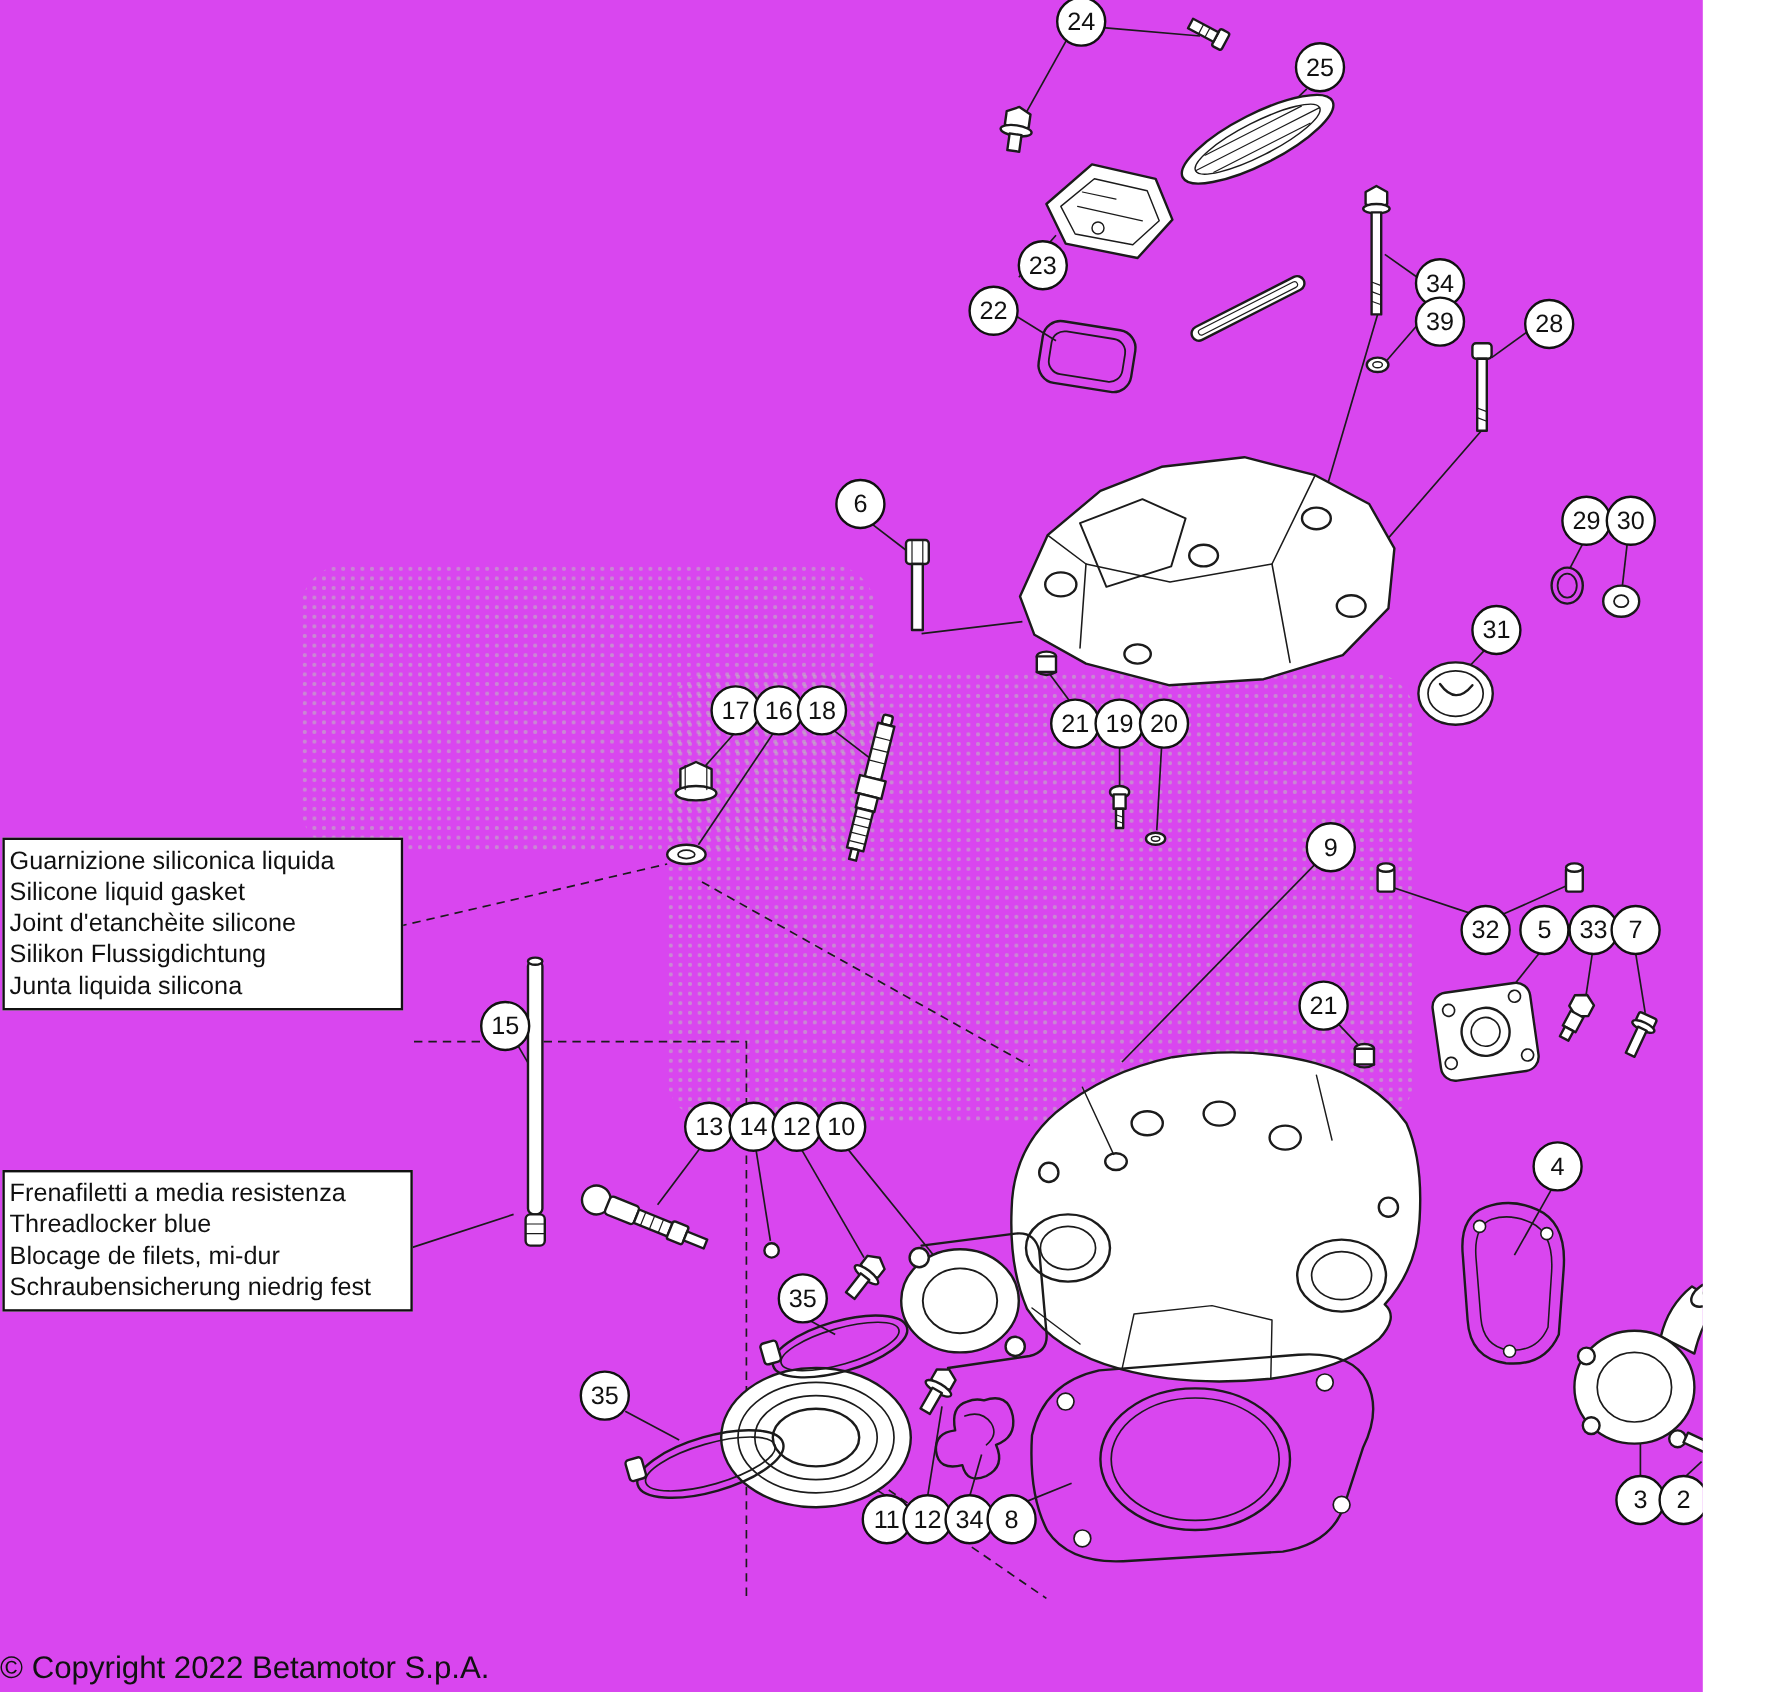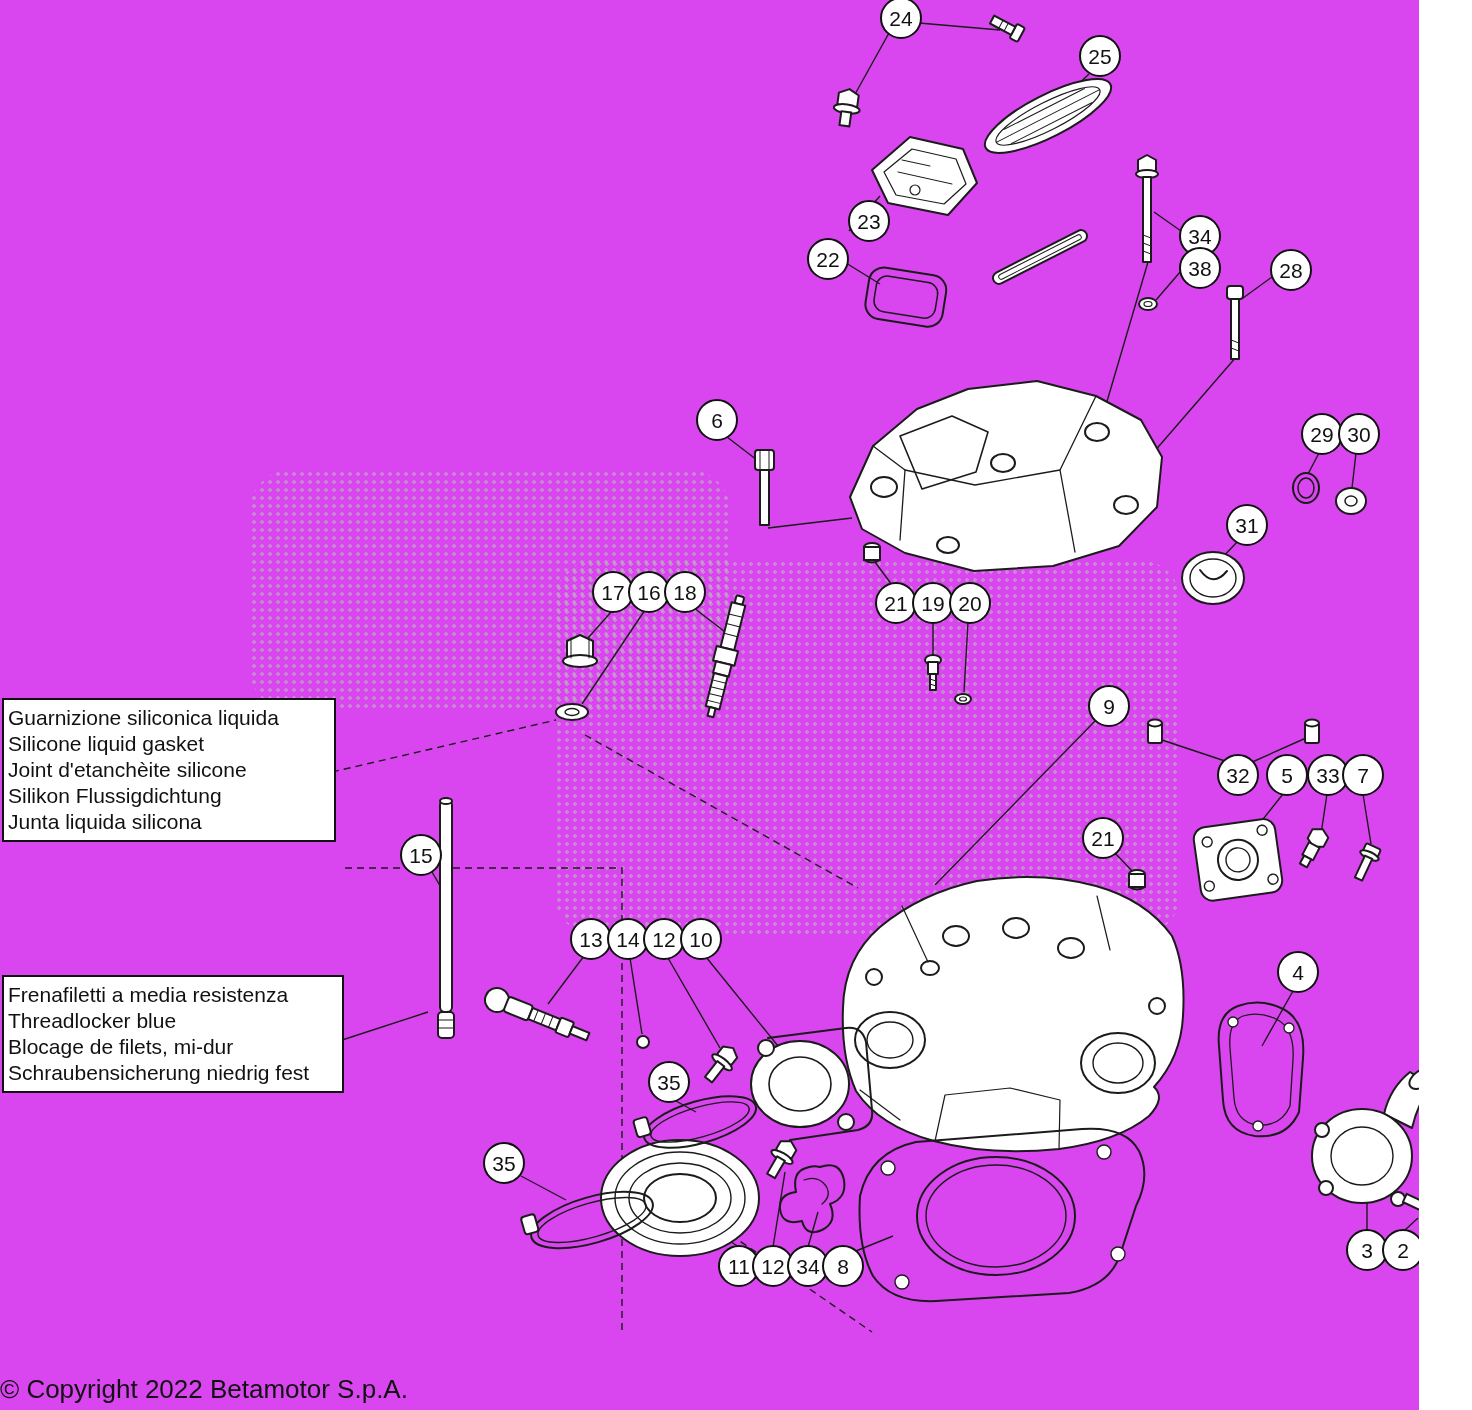--- a/index.html
+++ b/index.html
@@ -393,21 +393,21 @@
 
     </g>
   </svg>
 
   <div id="callout-layer">
       <div class="callout" style="left: 901px; top: 18px;">24</div>
       <div class="callout" style="left: 1100px; top: 56px;">25</div>
       <div class="callout" style="left: 869px; top: 221px;">23</div>
       <div class="callout" style="left: 828px; top: 259px;">22</div>
       <div class="callout" style="left: 1200px; top: 236px;">34</div>
-      <div class="callout" style="left: 1200px; top: 268px;">38</div>
+      <div class="callout" style="left: 1200px; top: 268px;">39</div>
       <div class="callout" style="left: 1291px; top: 270px;">28</div>
       <div class="callout" style="left: 717px; top: 420px;">6</div>
       <div class="callout" style="left: 1322px; top: 434px;">29</div>
       <div class="callout" style="left: 1359px; top: 434px;">30</div>
       <div class="callout" style="left: 1247px; top: 525px;">31</div>
       <div class="callout" style="left: 613px; top: 592px;">17</div>
       <div class="callout" style="left: 649px; top: 592px;">16</div>
       <div class="callout" style="left: 685px; top: 592px;">18</div>
       <div class="callout" style="left: 896px; top: 603px;">21</div>
       <div class="callout" style="left: 933px; top: 603px;">19</div>

